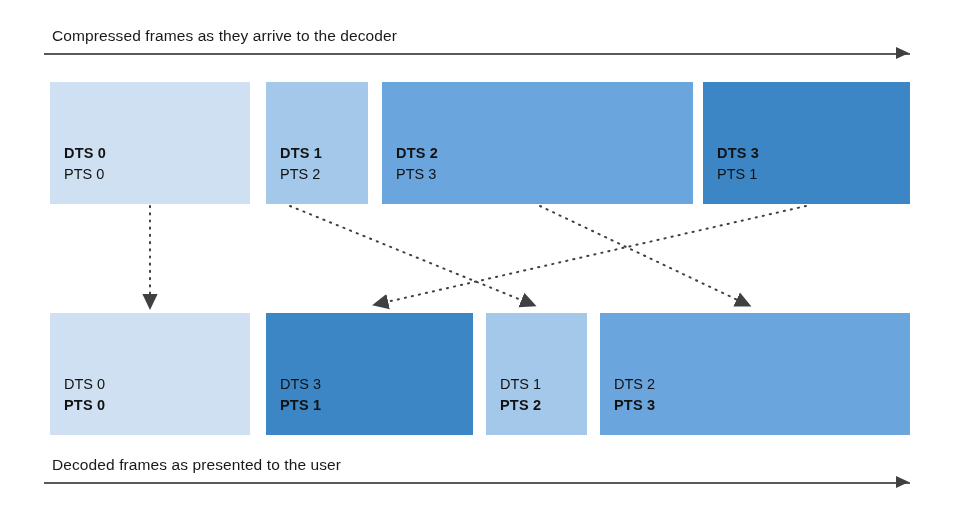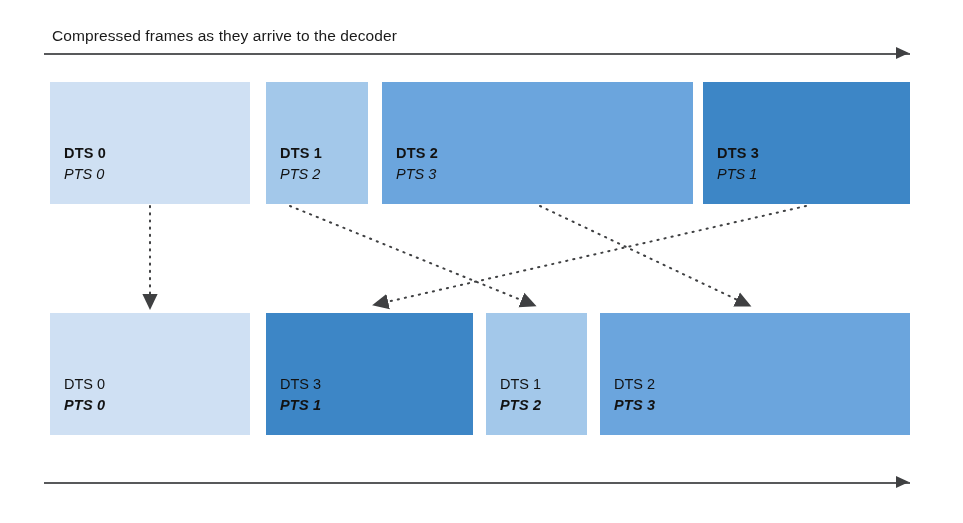--- a/index.html
+++ b/index.html
@@ -45,21 +45,21 @@
   }
   .frame .lbl {
     position: absolute;
     left: 14px;
     font-size: 14.5px;
     color: #121212;
     white-space: nowrap;
     line-height: 1;
   }
   .frame .lbl.top    { top: 24px; margin-top: 40px; }
-  .frame .lbl.bottom { top: 85px; font-style: italic; }
+  .frame .lbl.bottom { top: 85px; }
   .frame .lbl.strong { font-weight: bold; letter-spacing: 0.2px; }
   #links {
     position: absolute;
     left: 0;
     top: 0;
     width: 963px;
     height: 523px;
     pointer-events: none;
   }
 </style>
@@ -117,16 +117,17 @@
   <div class="frame" style="left:486px; top:313px; width:101px; height:122px; background:#a3c8ea;">
     <span class="lbl top">DTS 1</span>
     <span class="lbl bottom strong">PTS 2</span>
   </div>
 
   <div class="frame" style="left:600px; top:313px; width:310px; height:122px; background:#6ba5dd;">
     <span class="lbl top">DTS 2</span>
     <span class="lbl bottom strong">PTS 3</span>
   </div>
 
+  <div class="caption" style="left:52px; top:457px;">Decoded frames as presented to the user</div>
   <div class="axis-line" style="left:44px; top:482px; width:866px;"></div>
   <div class="axis-head" style="left:896px; top:476px;"></div>
 
 </div>
 
 </body></html>

